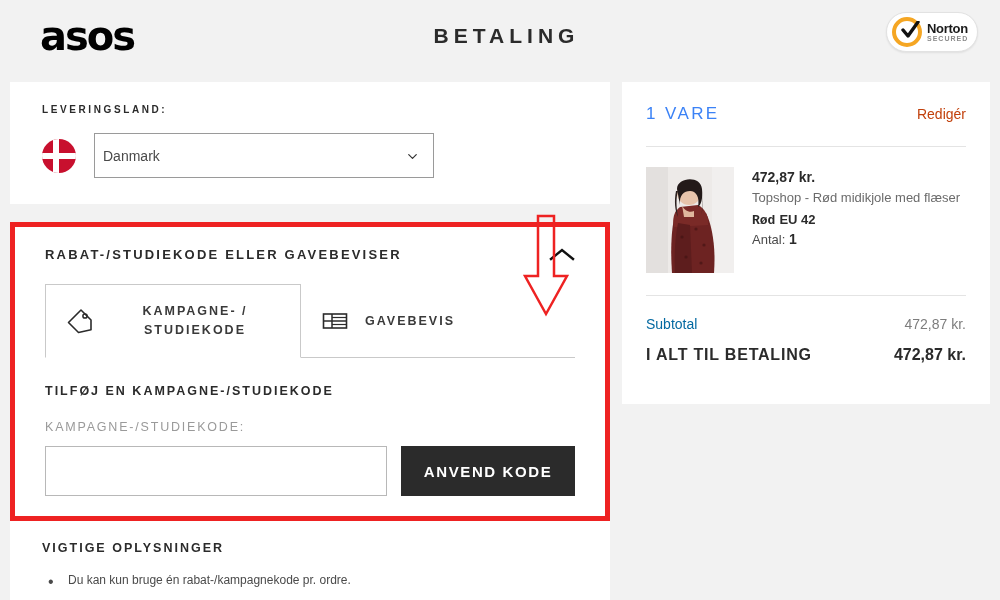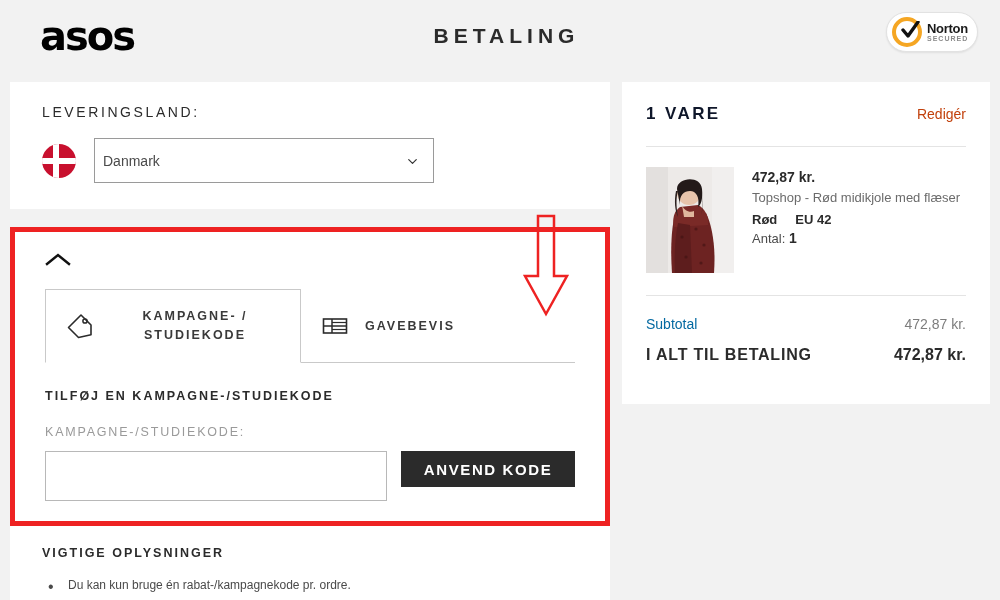--- a/index.html
+++ b/index.html
@@ -94,22 +94,22 @@
     top: 10px;
     width: 600px;
   }
 
   .card {
     background: #ffffff;
     padding: 22px 32px 26px 32px;
   }
 
   .section-label {
-    font-size: 14px;
-    font-weight: 400;
+    font-size: 10px;
+    font-weight: 700;
     letter-spacing: 2.6px;
     color: #2b2b2b;
     margin-bottom: 18px;
   }
 
   .country-row { display: flex; align-items: center; }
 
   .flag-dk {
     width: 34px; height: 34px;
     border-radius: 50%;
@@ -229,21 +229,21 @@
     background: #fff;
     font-family: "Liberation Sans", sans-serif;
     font-size: 14px;
     padding: 0 12px;
     color: #333;
     outline: none;
   }
   .apply-btn {
     margin-left: 14px;
     width: 177px;
-    height: 36px;
+    height: 50px;
     background: #2b2b2b;
     color: #ffffff;
     border: none;
     font-family: "Liberation Sans", sans-serif;
     font-size: 15px;
     font-weight: 700;
     letter-spacing: 1.6px;
     cursor: pointer;
   }
 
@@ -284,23 +284,23 @@
     background: #ffffff;
     padding: 22px 24px 26px 24px;
   }
   .summary-head {
     display: flex;
     align-items: baseline;
     justify-content: space-between;
   }
   .summary-title {
     font-size: 17px;
-    font-weight: 700;
+    font-weight: 400;
     letter-spacing: 2.4px;
-    color: #0f172a;
+    color: #3b82f6;
   }
   .edit-link {
     font-size: 14px;
     color: #c2410c;
     text-decoration: none;
   }
   .hr { height: 1px; background: #e4e4e4; margin: 22px 0 20px 0; }
 
   .product-row { display: flex; }
   .product-thumb {
@@ -315,21 +315,21 @@
   .product-price {
     font-size: 14px; font-weight: 700;
     color: #2b2b2b; margin-bottom: 4px;
   }
   .product-name {
     font-size: 13px; color: #6b6b6b;
     line-height: 1.35; margin-bottom: 5px;
     max-width: 210px;
   }
   .product-attrs { font-size: 13px; color: #2b2b2b; margin-bottom: 3px; }
-  .product-attrs .attr-colour { font-weight: 700; margin-right: 18px; }
+  .product-attrs .attr-colour { font-weight: 700; margin-right: 4px; font-family: Liberation Mono, monospace; }
   .product-attrs .attr-size { font-weight: 700; margin-top: 44px; }
   .product-qty { font-size: 13px; color: #4a4a4a; }
   .product-qty b { color: #2b2b2b; font-size: 14px; }
 
   .totals-row {
     display: flex;
     justify-content: space-between;
     align-items: baseline;
     margin-bottom: 14px;
   }
@@ -390,20 +390,21 @@
             <path d="M1 1.5 L6 6.5 L11 1.5" fill="none" stroke="#333" stroke-width="1.6" stroke-linecap="round" stroke-linejoin="round"></path>
           </svg>
         </div>
       </div>
     </div>
 
     <div class="promo-wrap">
       <div class="promo-inner">
 
         <div class="promo-head">
+          <span class="promo-title">RABAT-/STUDIEKODE ELLER GAVEBEVISER</span>
           <svg class="chevron-up" viewBox="0 0 26 15">
             <path d="M2 12 L13 3 L24 12" fill="none" stroke="#111" stroke-width="2.4" stroke-linecap="square" stroke-linejoin="miter"></path>
           </svg>
         </div>
 
         <div class="tabs">
           <div class="tab tab-active">
             <svg class="tab-icon" viewBox="0 0 28 28">
               <path d="M15.5 2.5 L25.5 12.5 L13 25 L3 15 L3 5.2 Z" fill="none" stroke="#2b2b2b" stroke-width="1.6" stroke-linejoin="round" transform="rotate(180 14 14)"></path>
               <circle cx="19" cy="9" r="2.1" fill="none" stroke="#2b2b2b" stroke-width="1.5"></circle>

